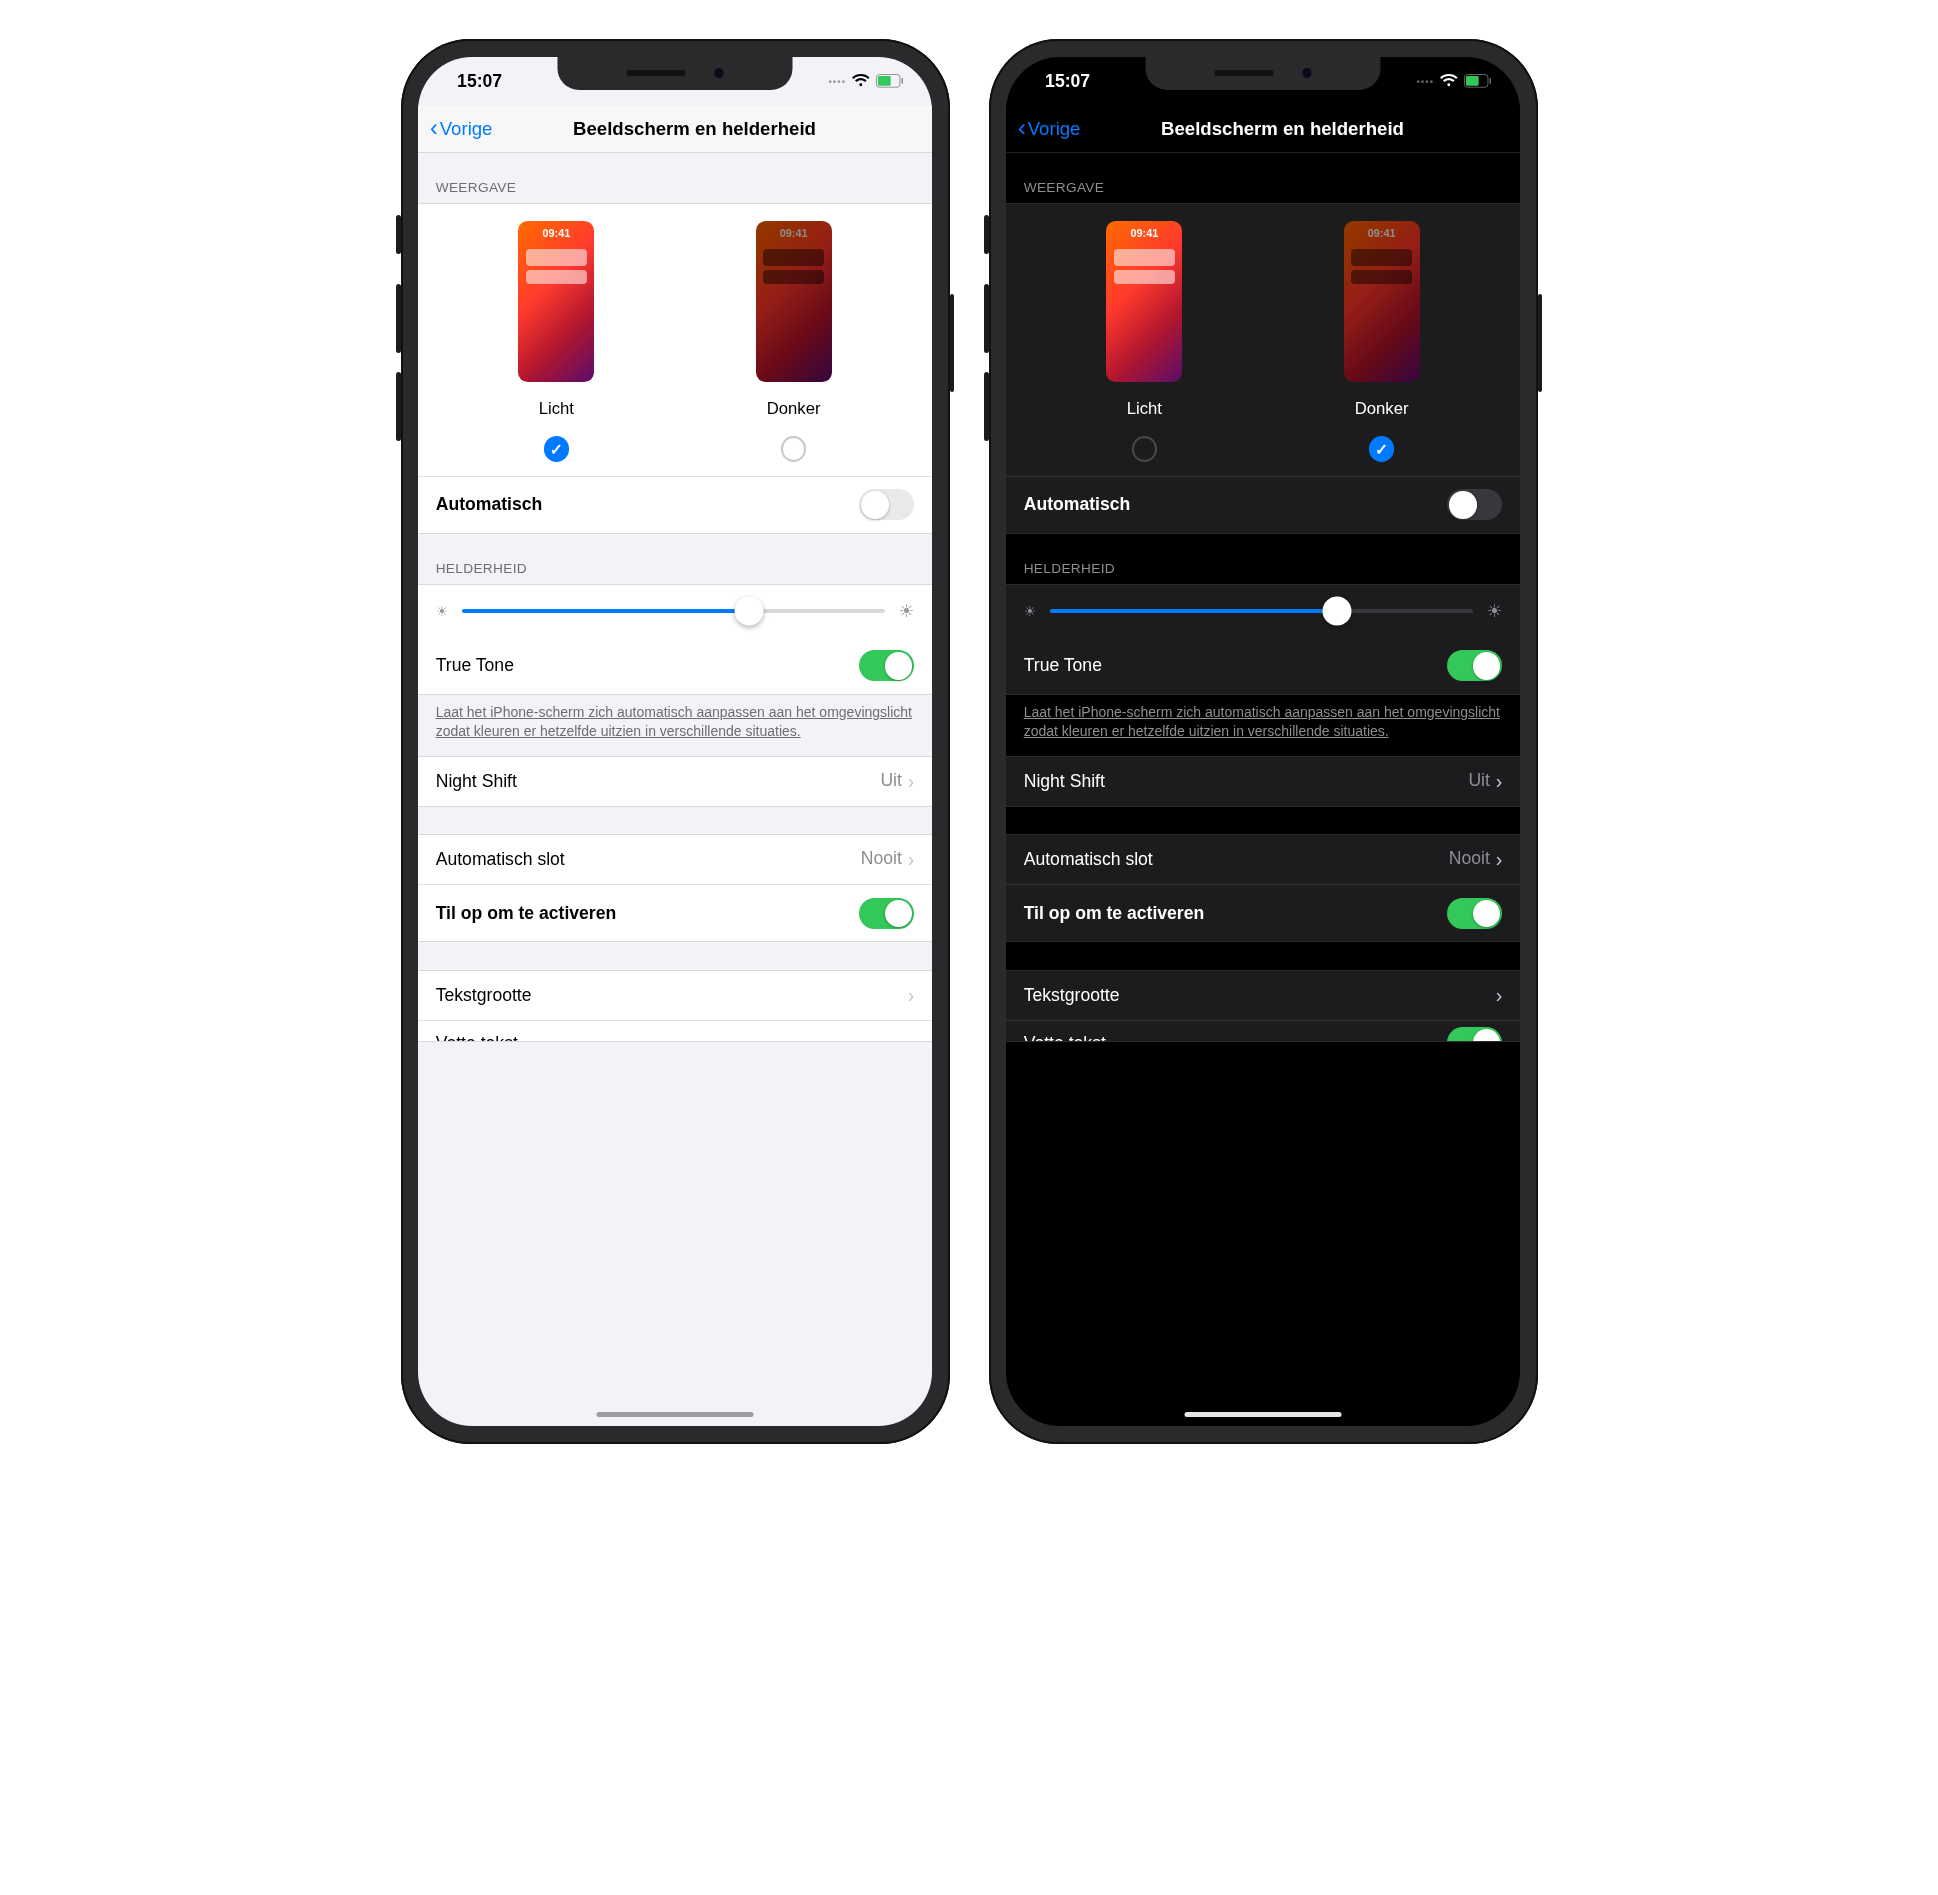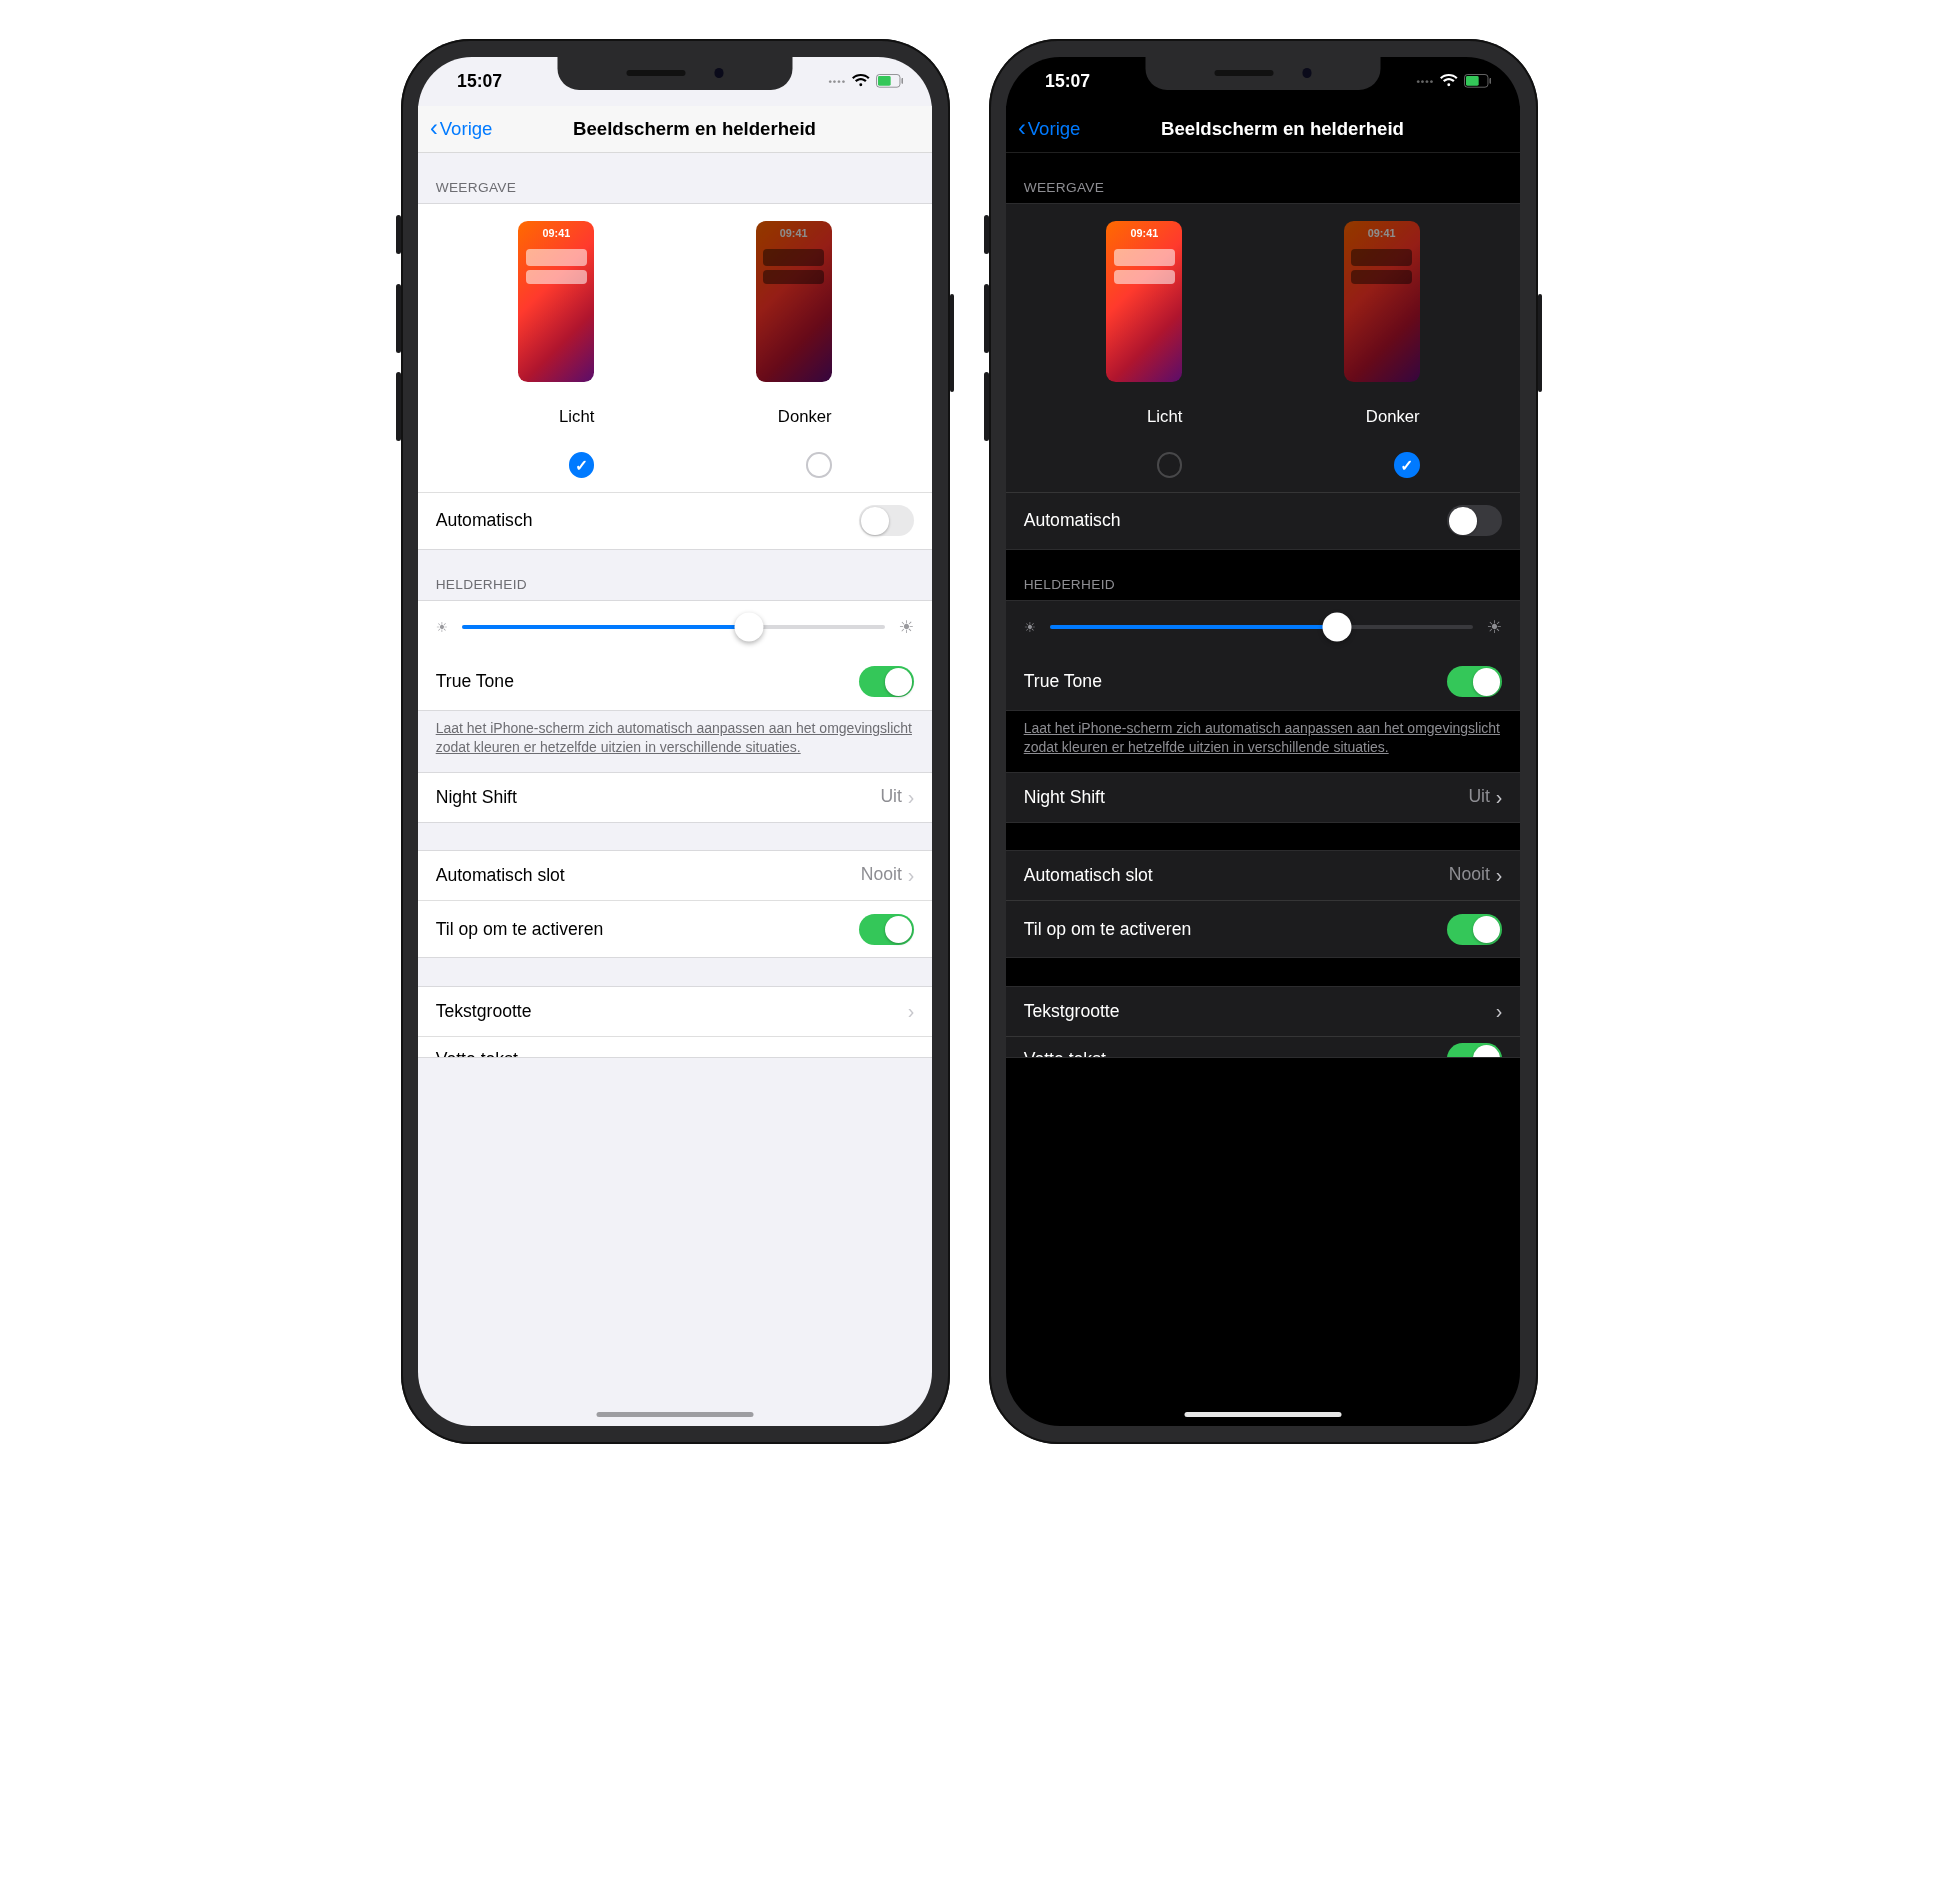--- a/index.html
+++ b/index.html
@@ -95,21 +95,21 @@
   .group { }
   .light .group { background:#fff; border-top:1px solid #d9d9dc; border-bottom:1px solid #d9d9dc; }
   .dark  .group { background:#1c1c1e; border-top:1px solid #2c2c2e; border-bottom:1px solid #2c2c2e; }
 
   .appearance-row {
     display:flex;
     justify-content:space-around;
     padding: 17.6px 19.6px 13.7px;
   }
   .appearance-opt {
-    display:flex; flex-direction:column; align-items:flex-end; gap:25px;
+    display:flex; flex-direction:column; align-items:center; gap:17px;
     cursor:pointer;
   }
   .preview {
     width:76px; height:161px; border-radius:9.8px; overflow:hidden; position:relative;
     background: linear-gradient(135deg,#ff6a00 0%,#ff3a2d 40%,#b0152e 70%,#5a0d6b 100%);
   }
   .preview.dark-pv { filter: brightness(.55) saturate(1.1); }
   .preview-time { position:absolute; top:5.9px; left:0; right:0; text-align:center; color:#fff; font-size:10.8px; font-weight:600;}
   .preview-card { position:absolute; left:7.8px; right:7.8px; height:17.6px; border-radius:3.9px; }
   .preview.light-pv .preview-card { background:rgba(255,255,255,.55); }
@@ -127,21 +127,21 @@
   .radio.checked::after { content:"✓"; color:#fff; font-size:15.7px; font-weight:700; }
 
   .row {
     display:flex; align-items:center; justify-content:space-between;
     padding: 12.7px 17.6px;
     font-size:17.6px;
     min-height:49px;
   }
   .light .row { color:#000; }
   .dark  .row { color:#fff; }
-  .row + .row, .appearance-row + .row { border-top:1px solid rgba(128,128,128,.25); }
+  .row + .row, .appearance-row + .row { border-top:1px solid rgba(128,128,128,.25);font-weight:bold; }
   .row .value { color:#8e8e93; display:flex; gap:5.9px; }
   .chevron { color:#c7c7cc; font-size:19.6px; }
 
   .toggle {
     width:55px; height:31px; border-radius:15.7px; position:relative;
     transition:.2s;
   }
   .toggle .knob {
     position:absolute; top:2px; width:27.4px; height:27.4px; border-radius:50%;
     background:#fff; box-shadow:0 1px 2.9px rgba(0,0,0,.3);

